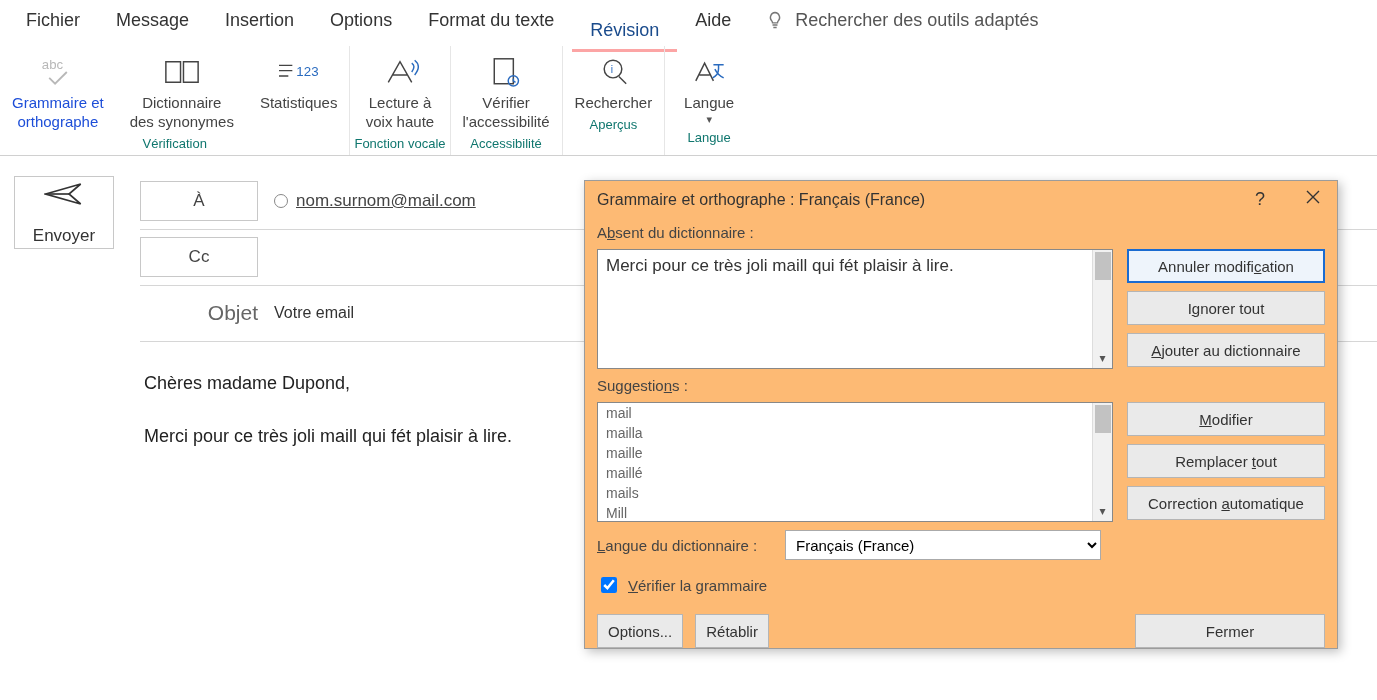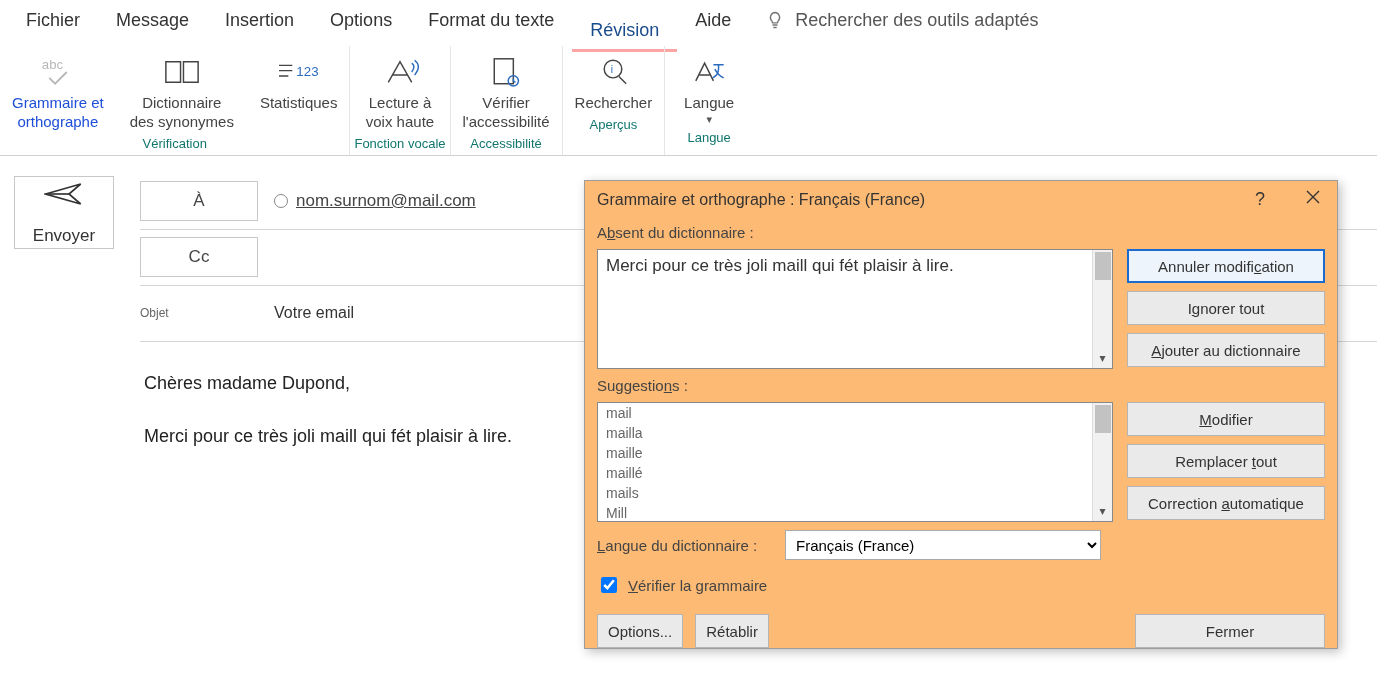--- a/index.html
+++ b/index.html
@@ -108,21 +108,21 @@
   .send-btn .plane { transform: rotate(0deg); color:#333;}
   .fields { margin-left: 132px; }
   .frow { display:flex; align-items:center; border-bottom:1px solid #d6d6d6; height:56px; }
   .frow .hdrbtn {
     width:118px; height:40px; margin-right:16px;
     border:1px solid #c8c8c8;
     display:flex; align-items:center; justify-content:center;
     font-size:17px; color:#444;
   }
   .frow.obj .hdrlbl {
-    width:118px; text-align:left; font-size:12px; color:#666; margin-right:16px;
+    width:118px; text-align:right; font-size:21px; color:#666; margin-right:16px;
   }
   .frow .val { font-size:16px; color:#333; }
   .frow .recip { display:flex; align-items:center; gap:8px;}
   .frow .recip .circ { width:14px;height:14px;border:1px solid #888;border-radius:50%; }
   .frow .recip a { color:#444; text-decoration:underline; font-size:17px;}
 
   .body-area { padding: 28px 0 0 4px; font-size:18px; color:#222; line-height:1.5;}
   .body-area p { margin:0 0 26px 0; }
 
   

